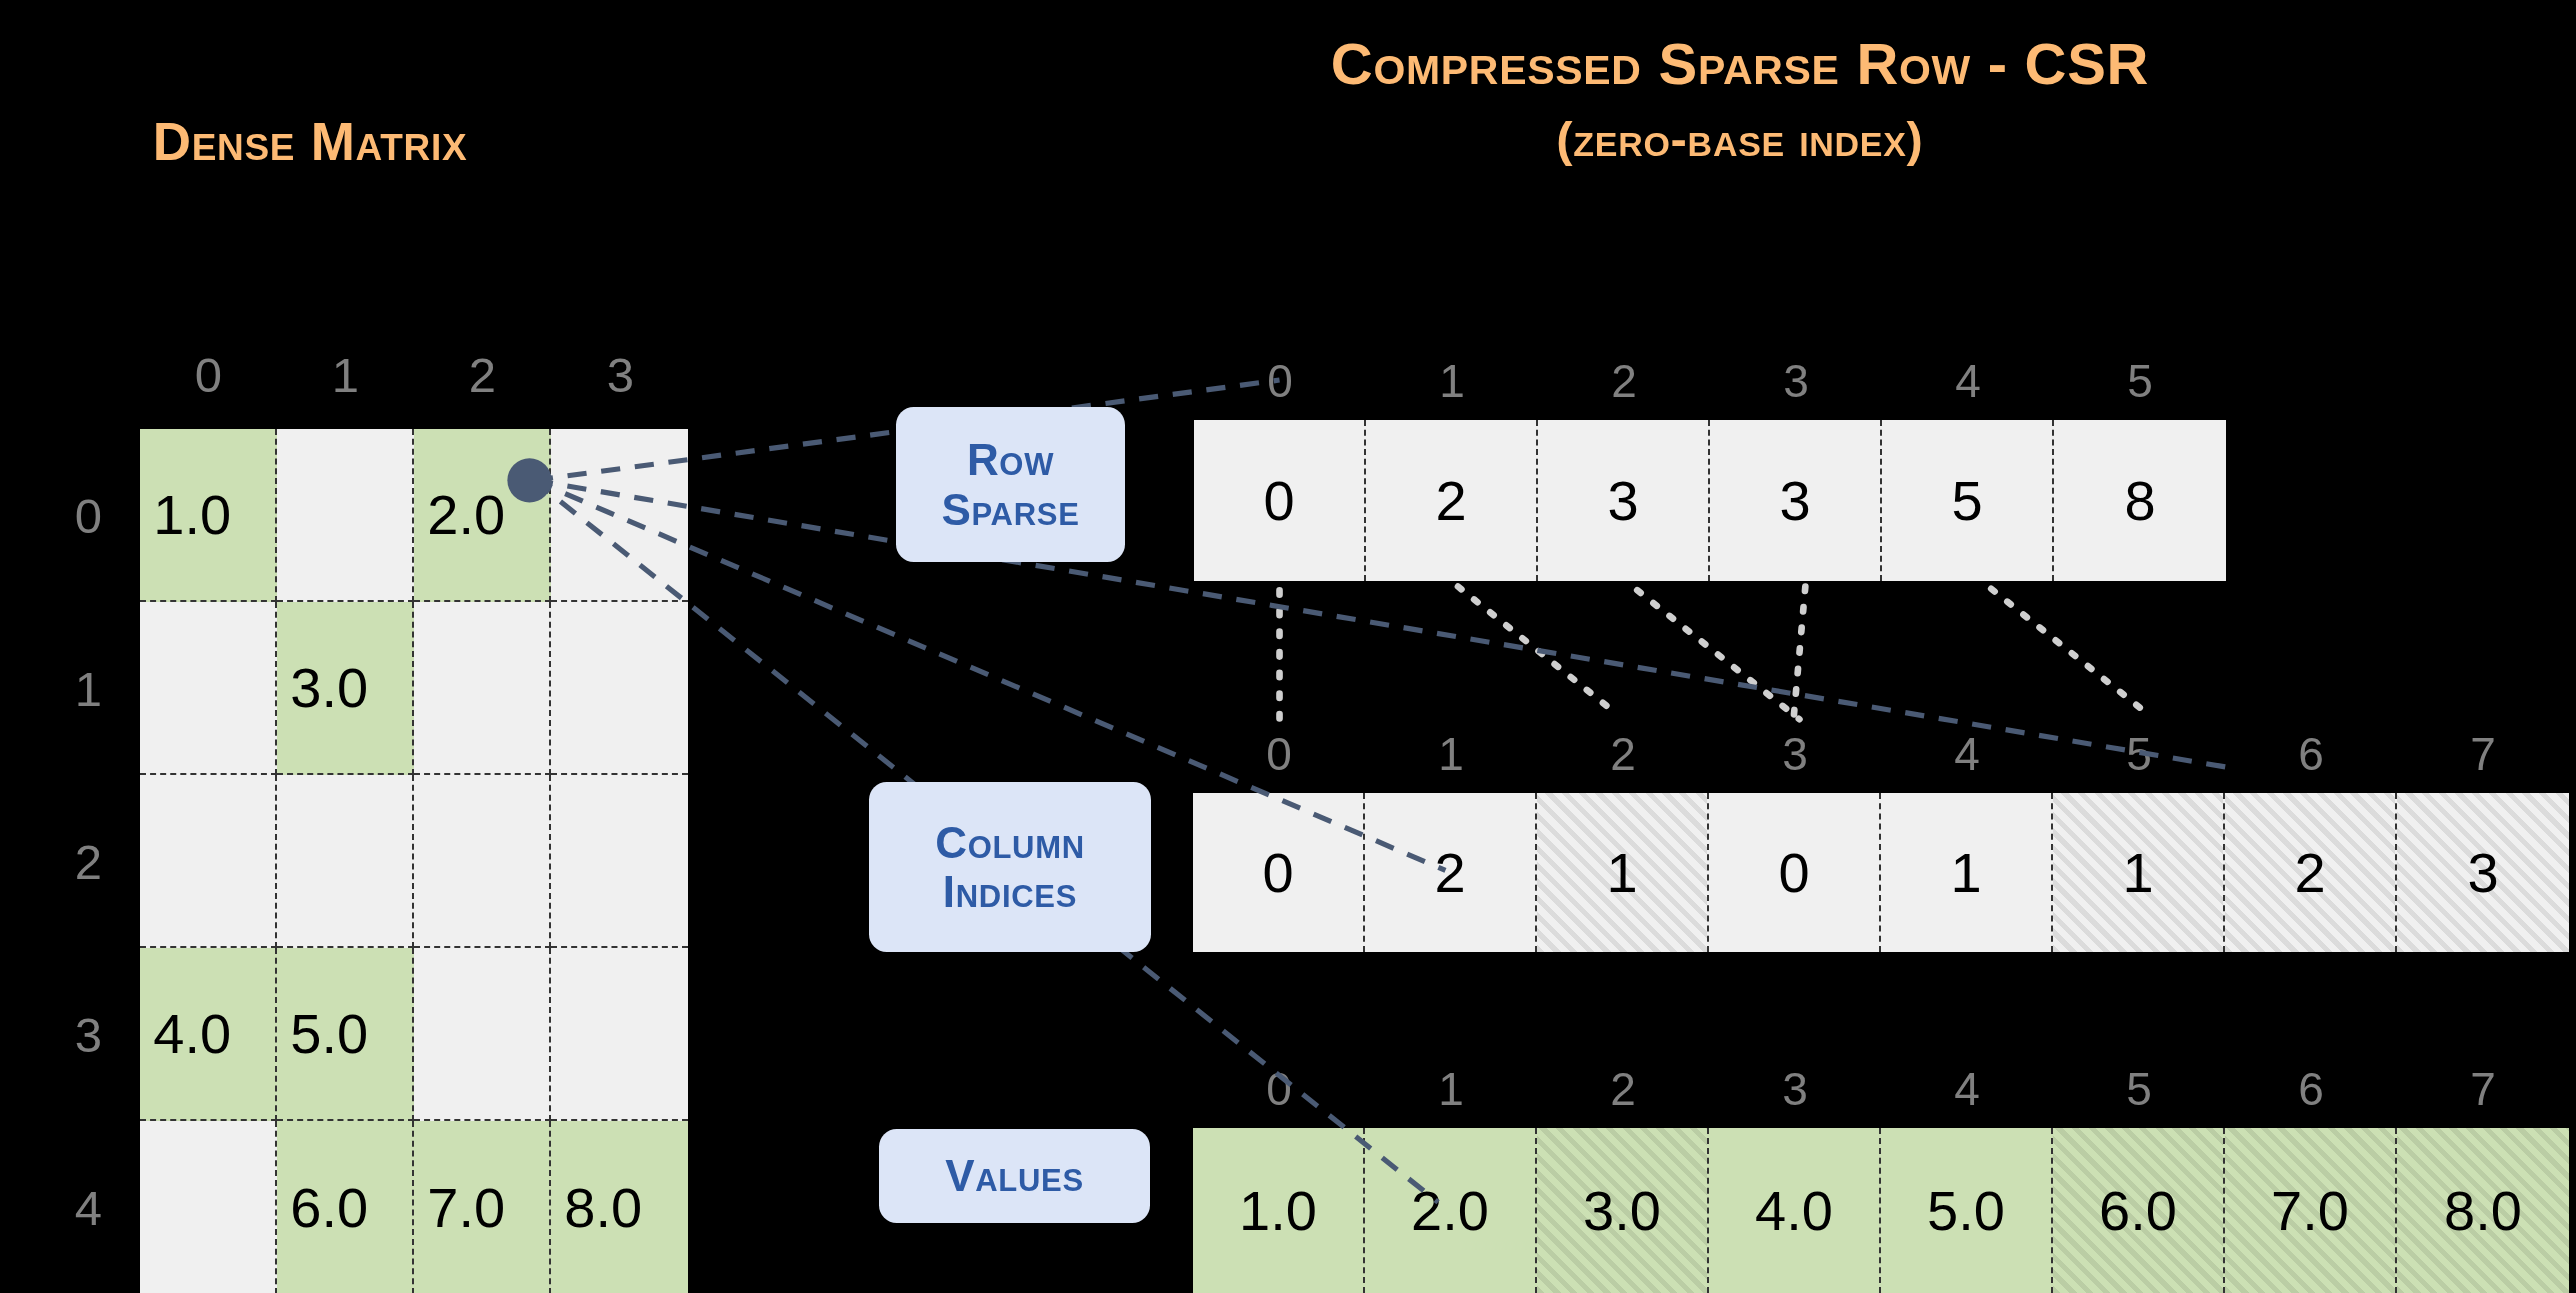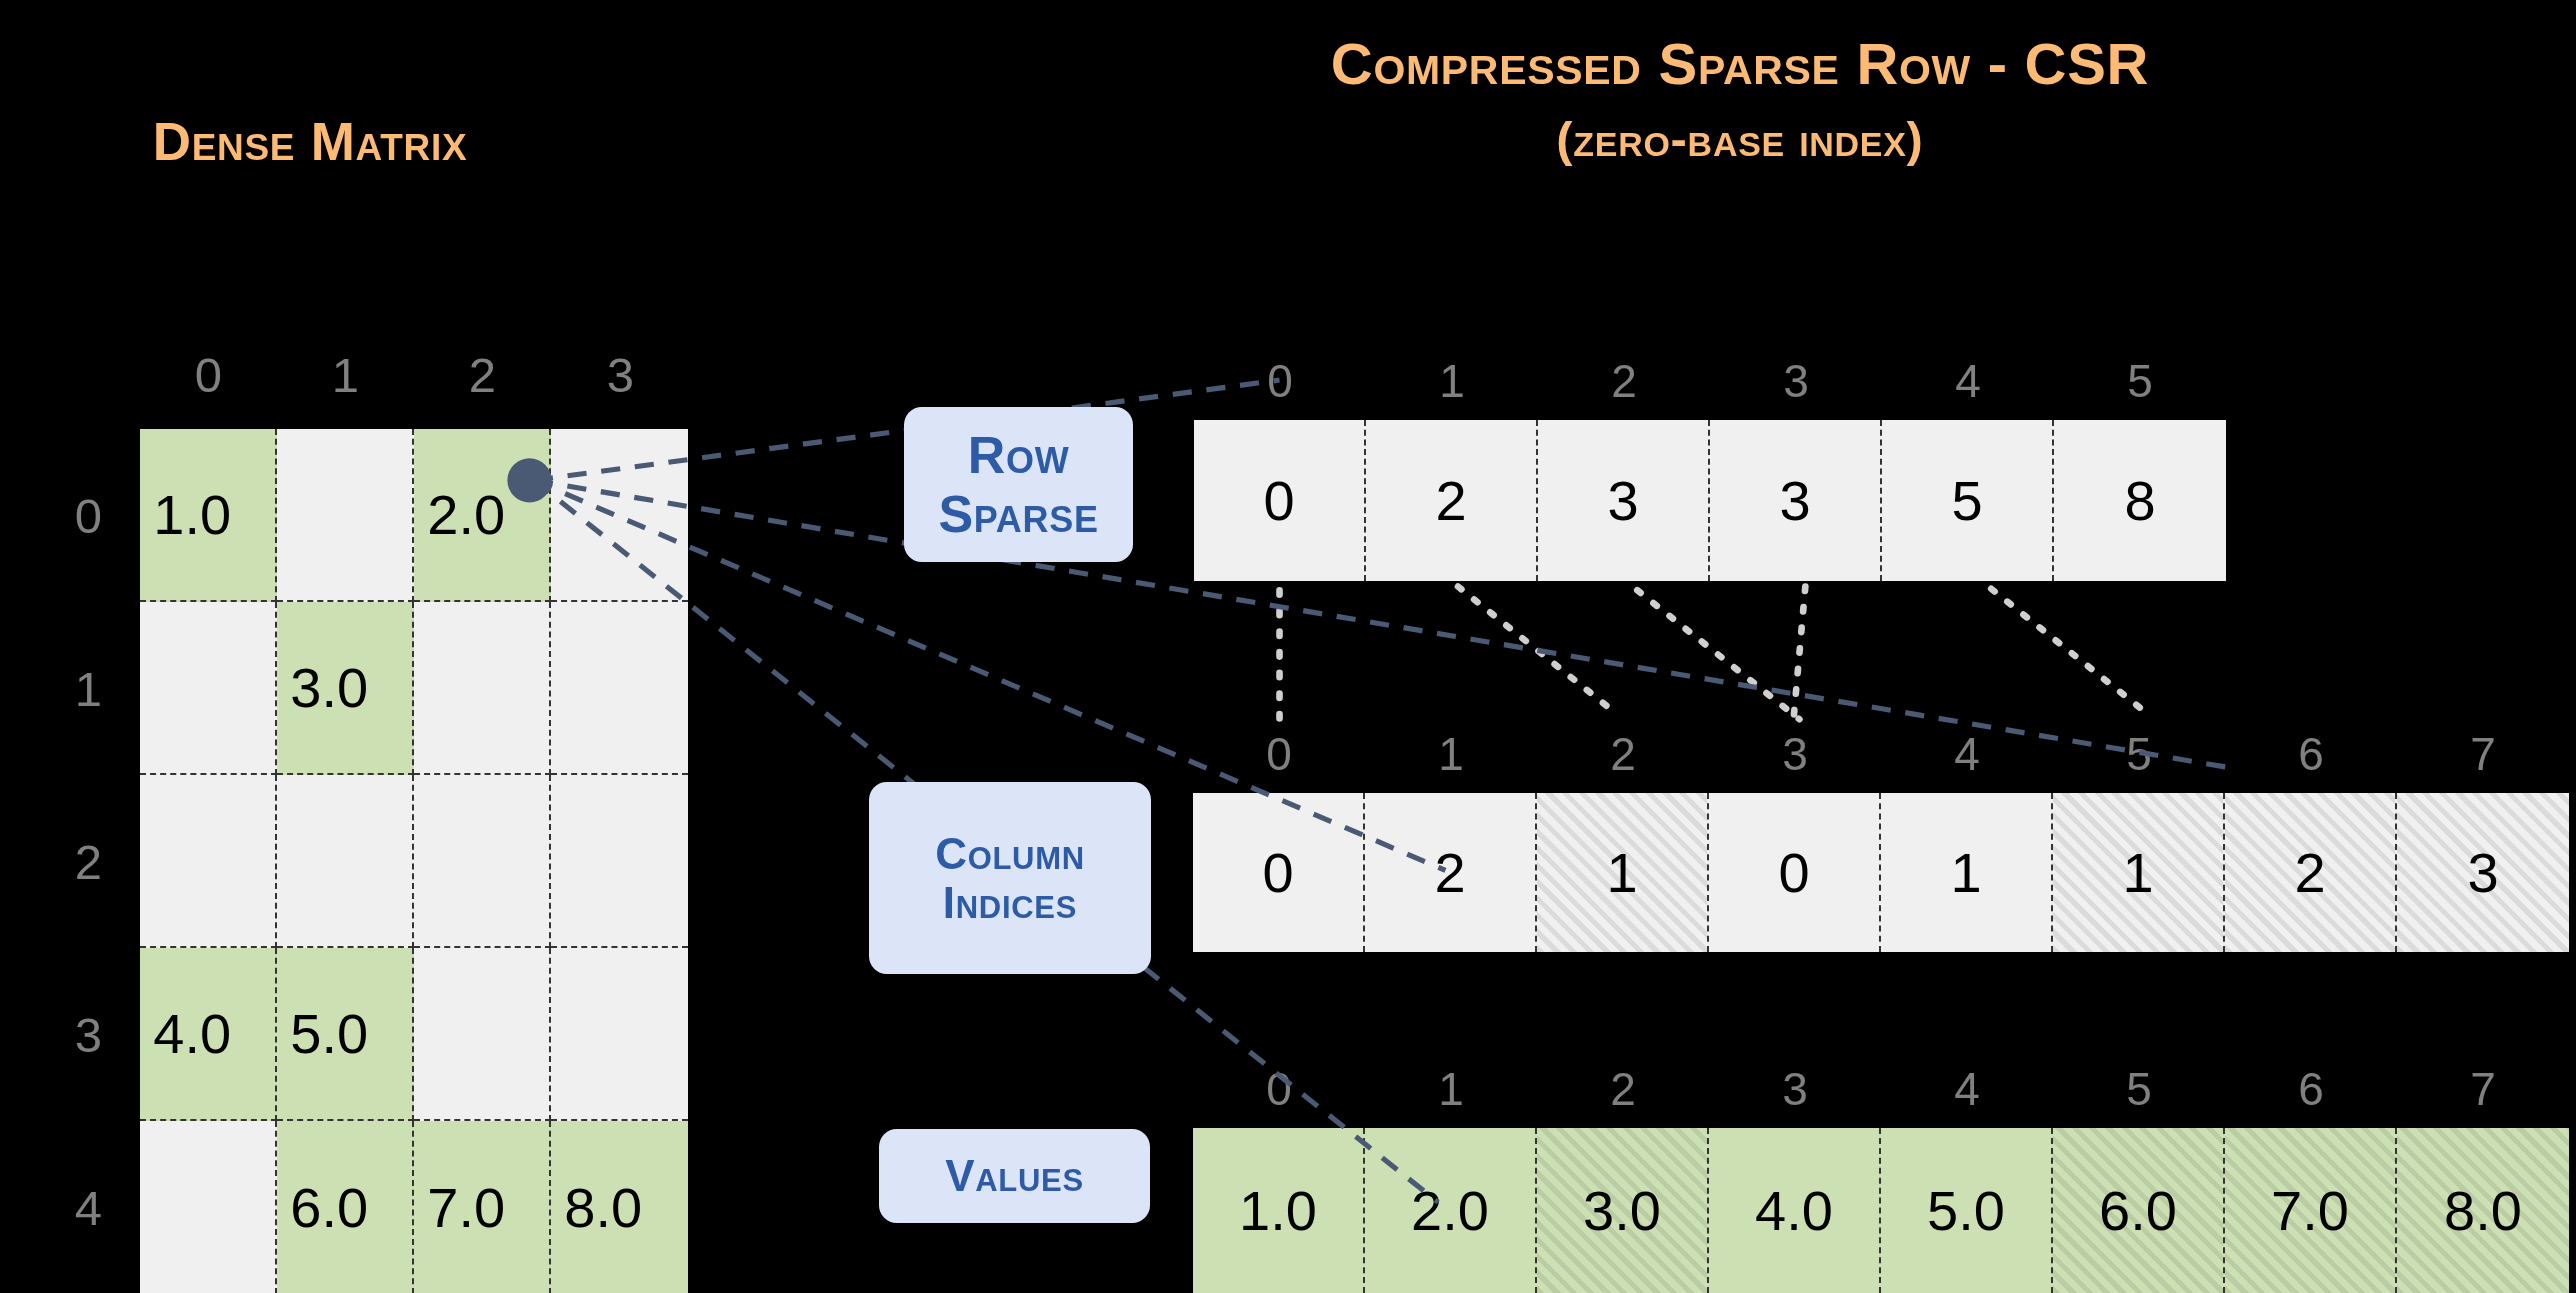--- a/index.html
+++ b/index.html
@@ -27,22 +27,22 @@
   .mx-cell:last-child{border-right:none;}
 
   .col-hdr{position:absolute;top:347px;color:#808080;font-size:49px;text-align:center;width:137px;}
   .row-hdr{position:absolute;left:59px;color:#808080;font-size:49px;text-align:center;width:59px;}
 
   
   .pill{position:absolute;background:#dce5f7;border-radius:17.7px;
         color:#2e5ba6;font-weight:bold;font-variant:small-caps;
         display:flex;flex-direction:column;align-items:center;justify-content:center;
         text-align:center;line-height:1.12;letter-spacing:0.7px;z-index:6;}
-  #pill-rowoff{left:896px;top:407px;width:229px;height:155px;font-size:52px;margin-left:8px;}
-  #pill-colidx{left:869px;top:782px;width:282px;height:192px;font-size:44px;}
+  #pill-rowoff{left:896px;top:407px;width:229px;height:155px;font-size:44px;}
+  #pill-colidx{left:869px;top:782px;width:282px;height:170px;font-size:44px;}
   #pill-values{left:879px;top:1129px;width:271px;height:94px;font-size:44px;}
 
   
   .arr{position:absolute;display:flex;z-index:4;}
   .arr-cell{box-sizing:border-box;border-right:2.2px dashed #333;
             background:#f0f0f0;display:flex;align-items:center;justify-content:center;
             font-size:56px;color:#000;position:relative;}
   .arr-cell:last-child{border-right:none;}
   .arr-cell.green{background:#cce0b4;}
   .arr-cell.hatch::before{content:"";position:absolute;inset:0;

